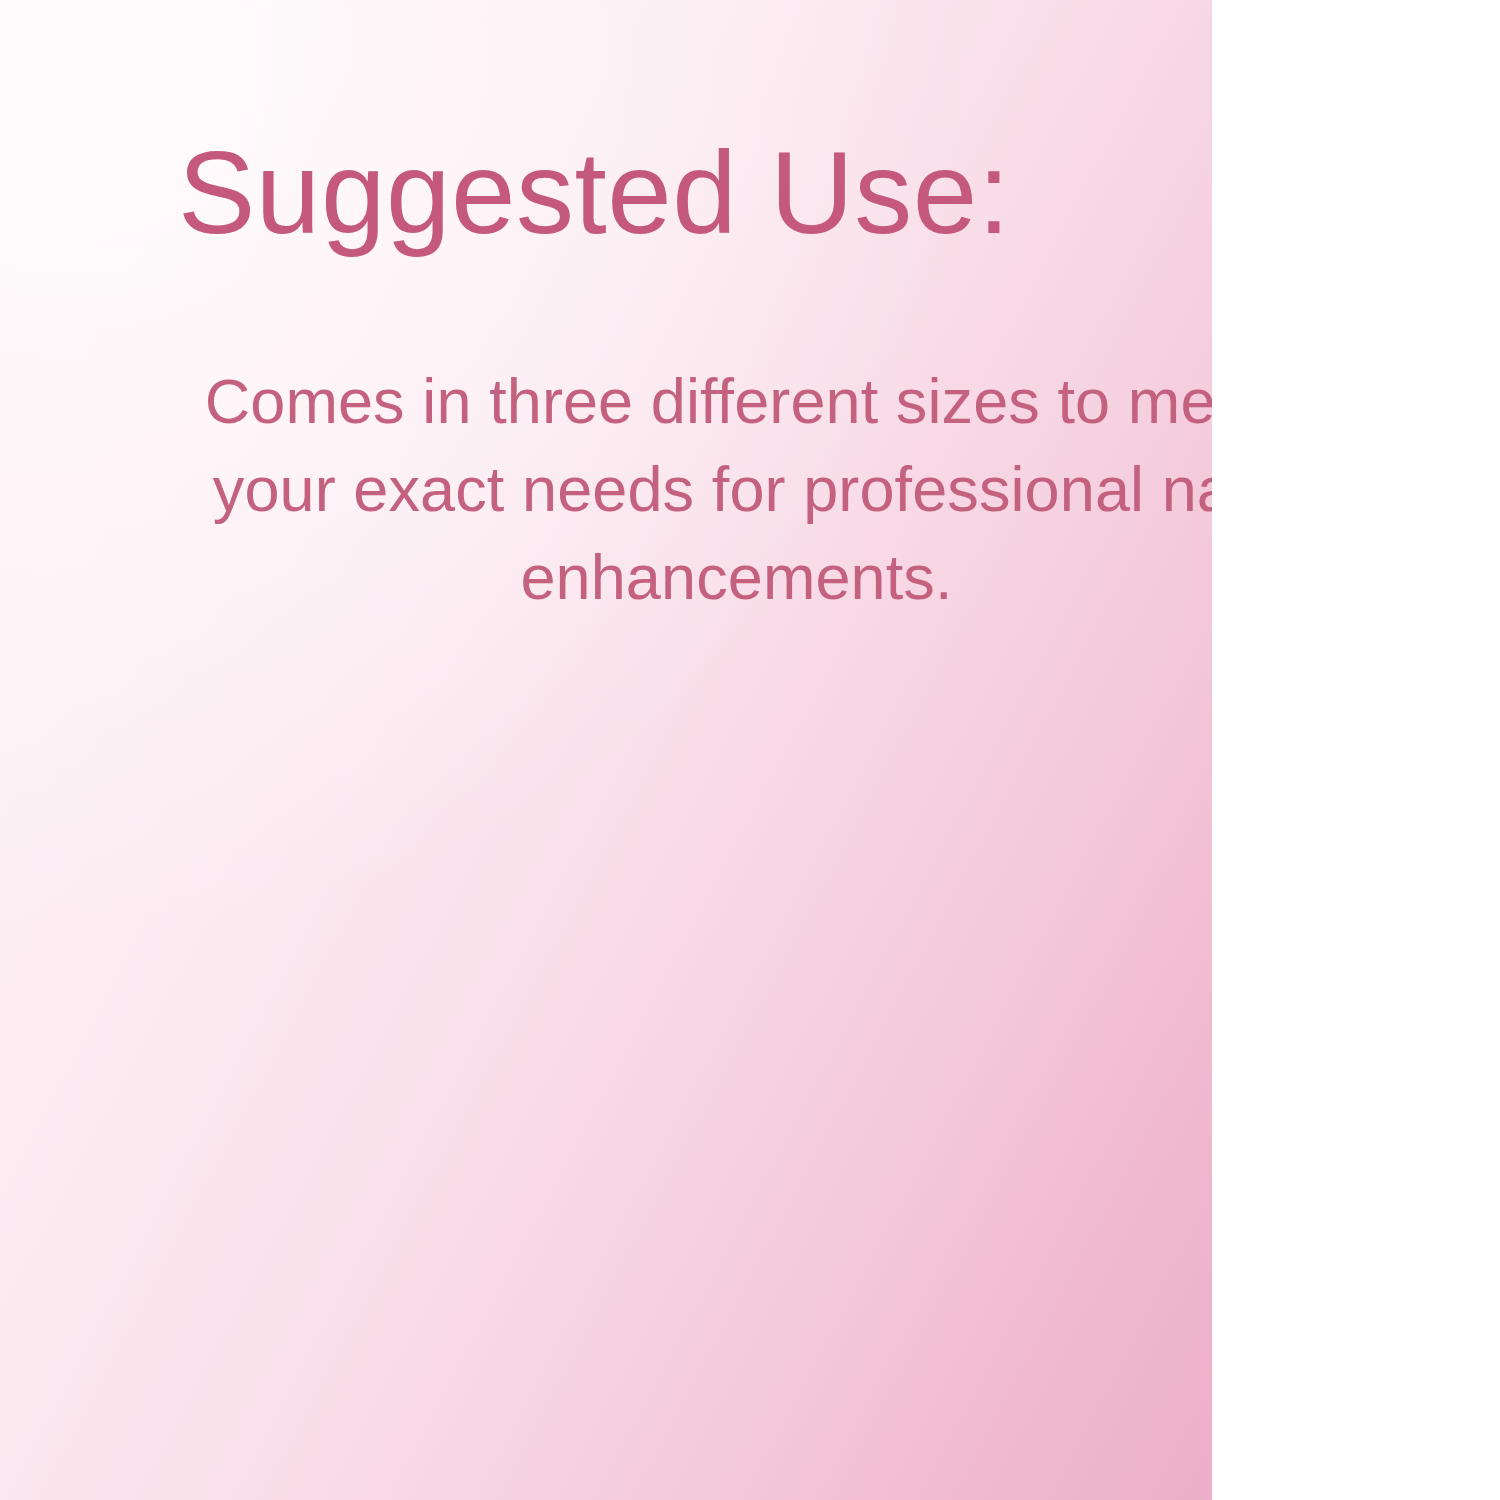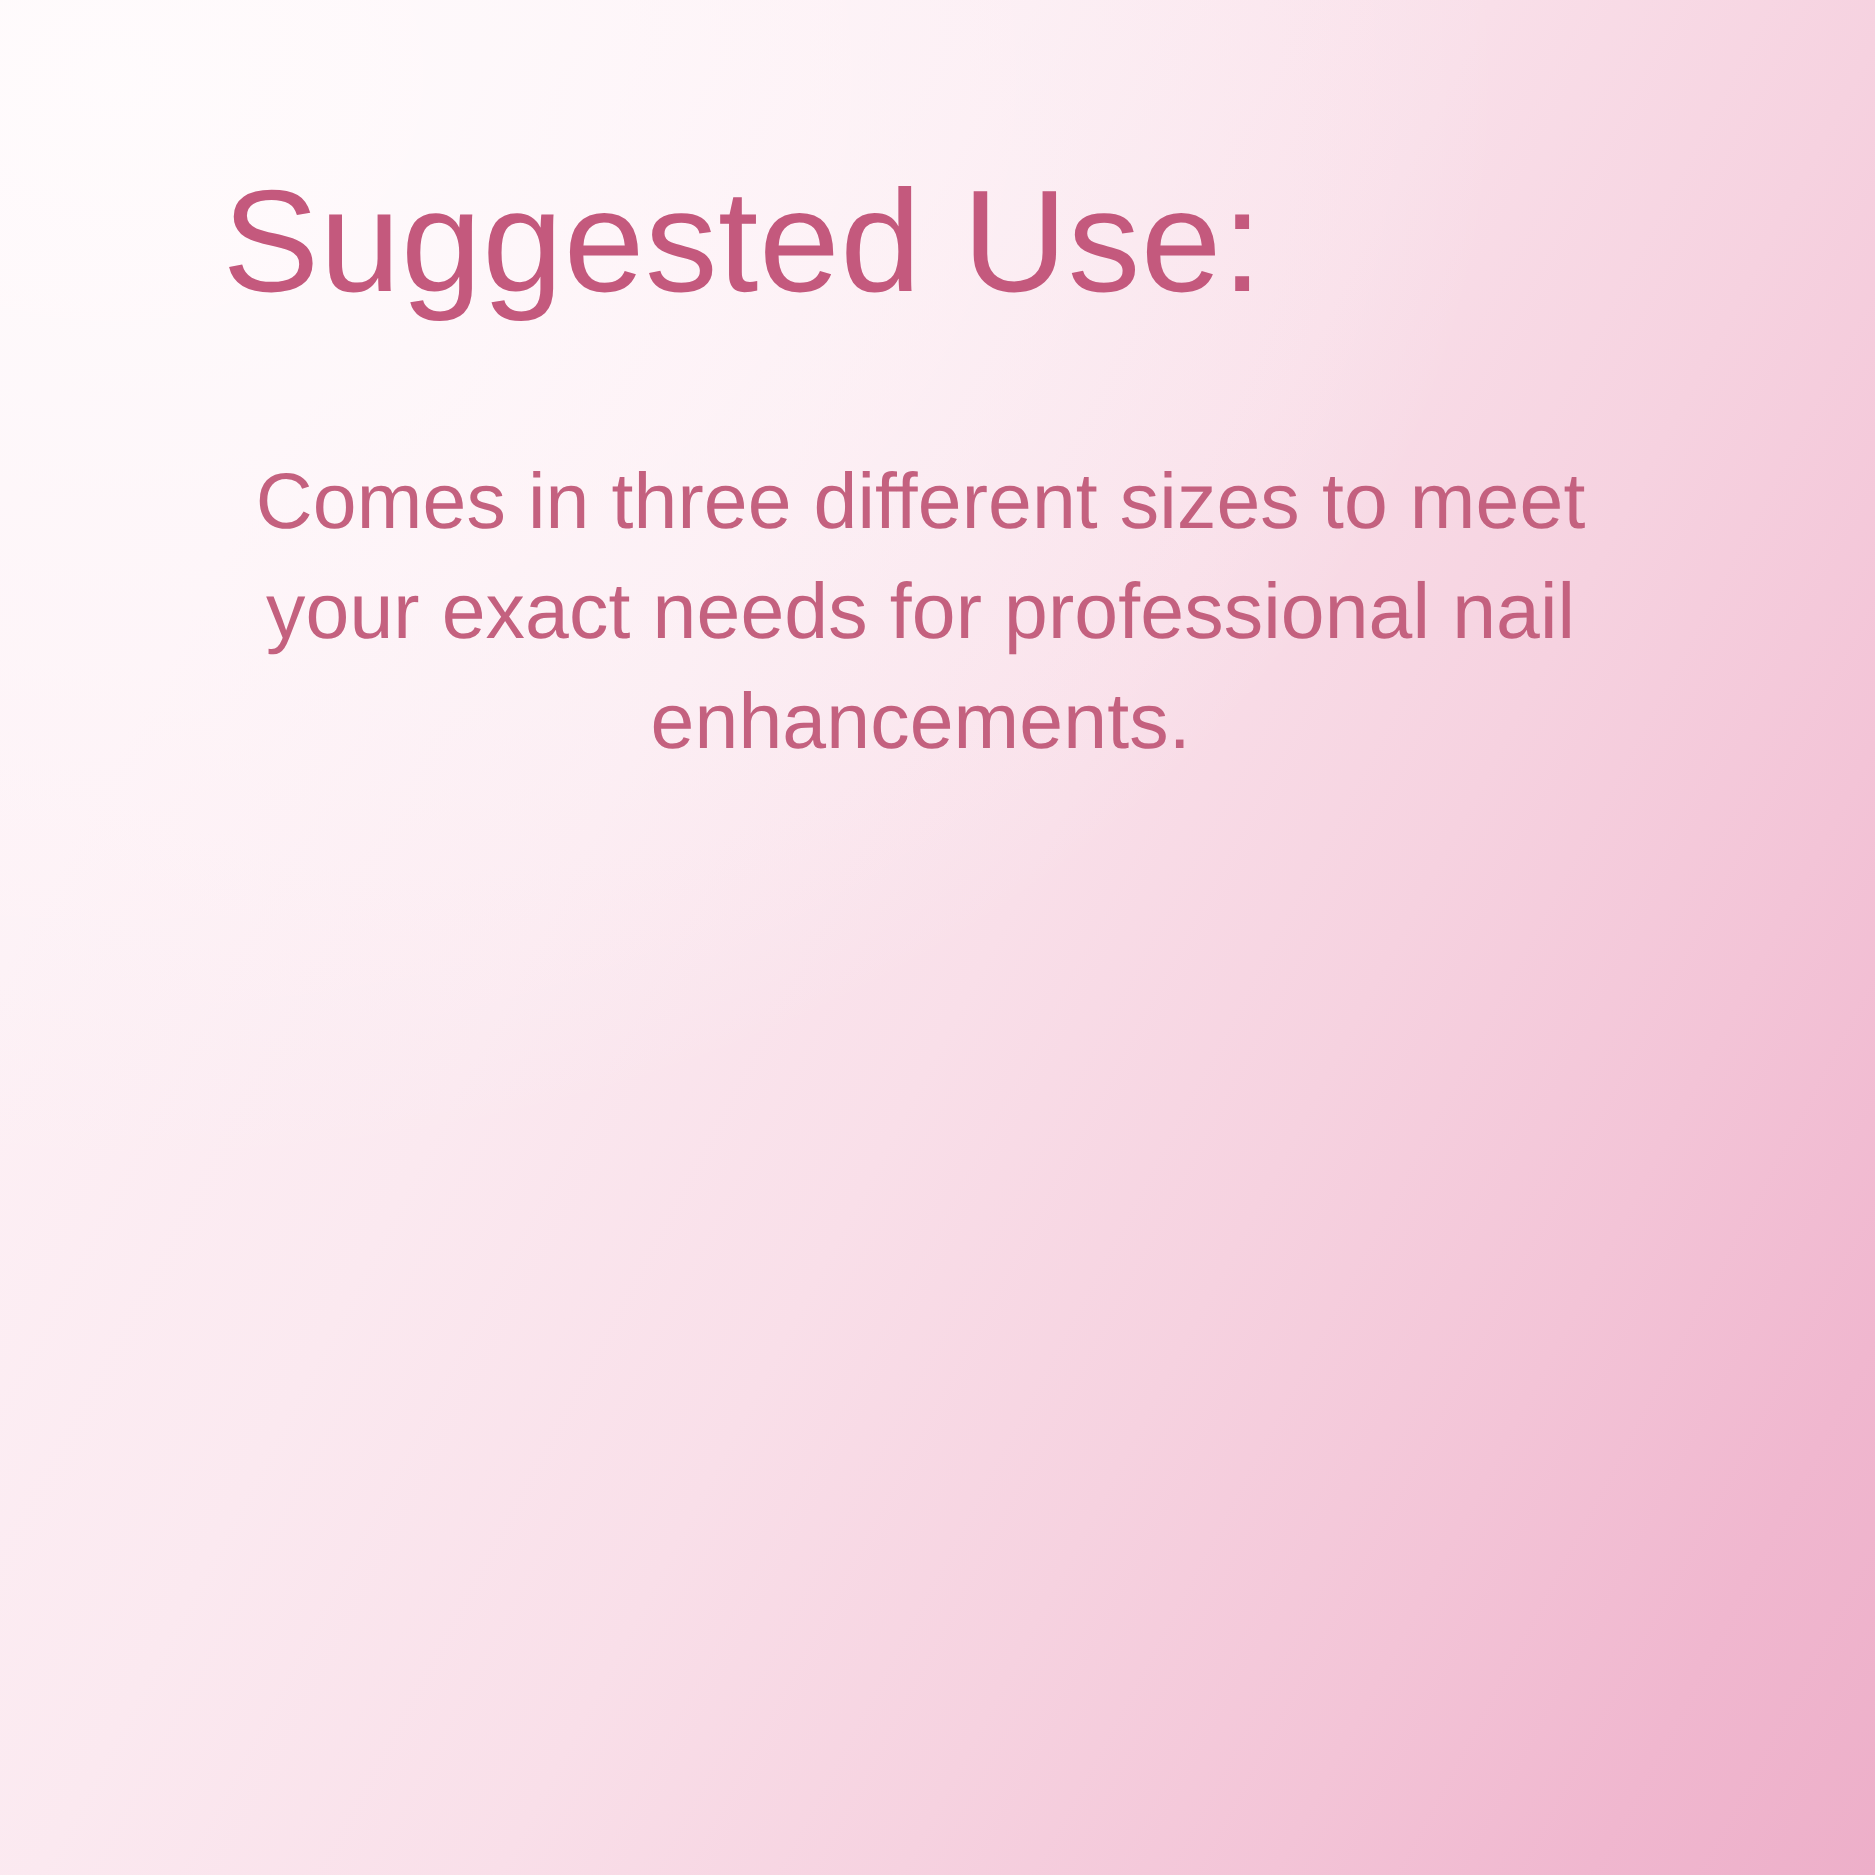--- a/index.html
+++ b/index.html
@@ -12,21 +12,21 @@
     width: 1500px;
     height: 1500px;
     overflow: hidden;
     font-family: "Liberation Sans", sans-serif;
     -webkit-font-smoothing: antialiased;
   }
 
   
   .canvas {
     position: relative;
-    width: 1500px;
+    width: 1212px;
     height: 1500px;
     box-sizing: border-box;
     overflow: hidden;
     background: #fbe9f0;
   }
 
   
   .bg-gradient {
     position: absolute;
     inset: 0;

